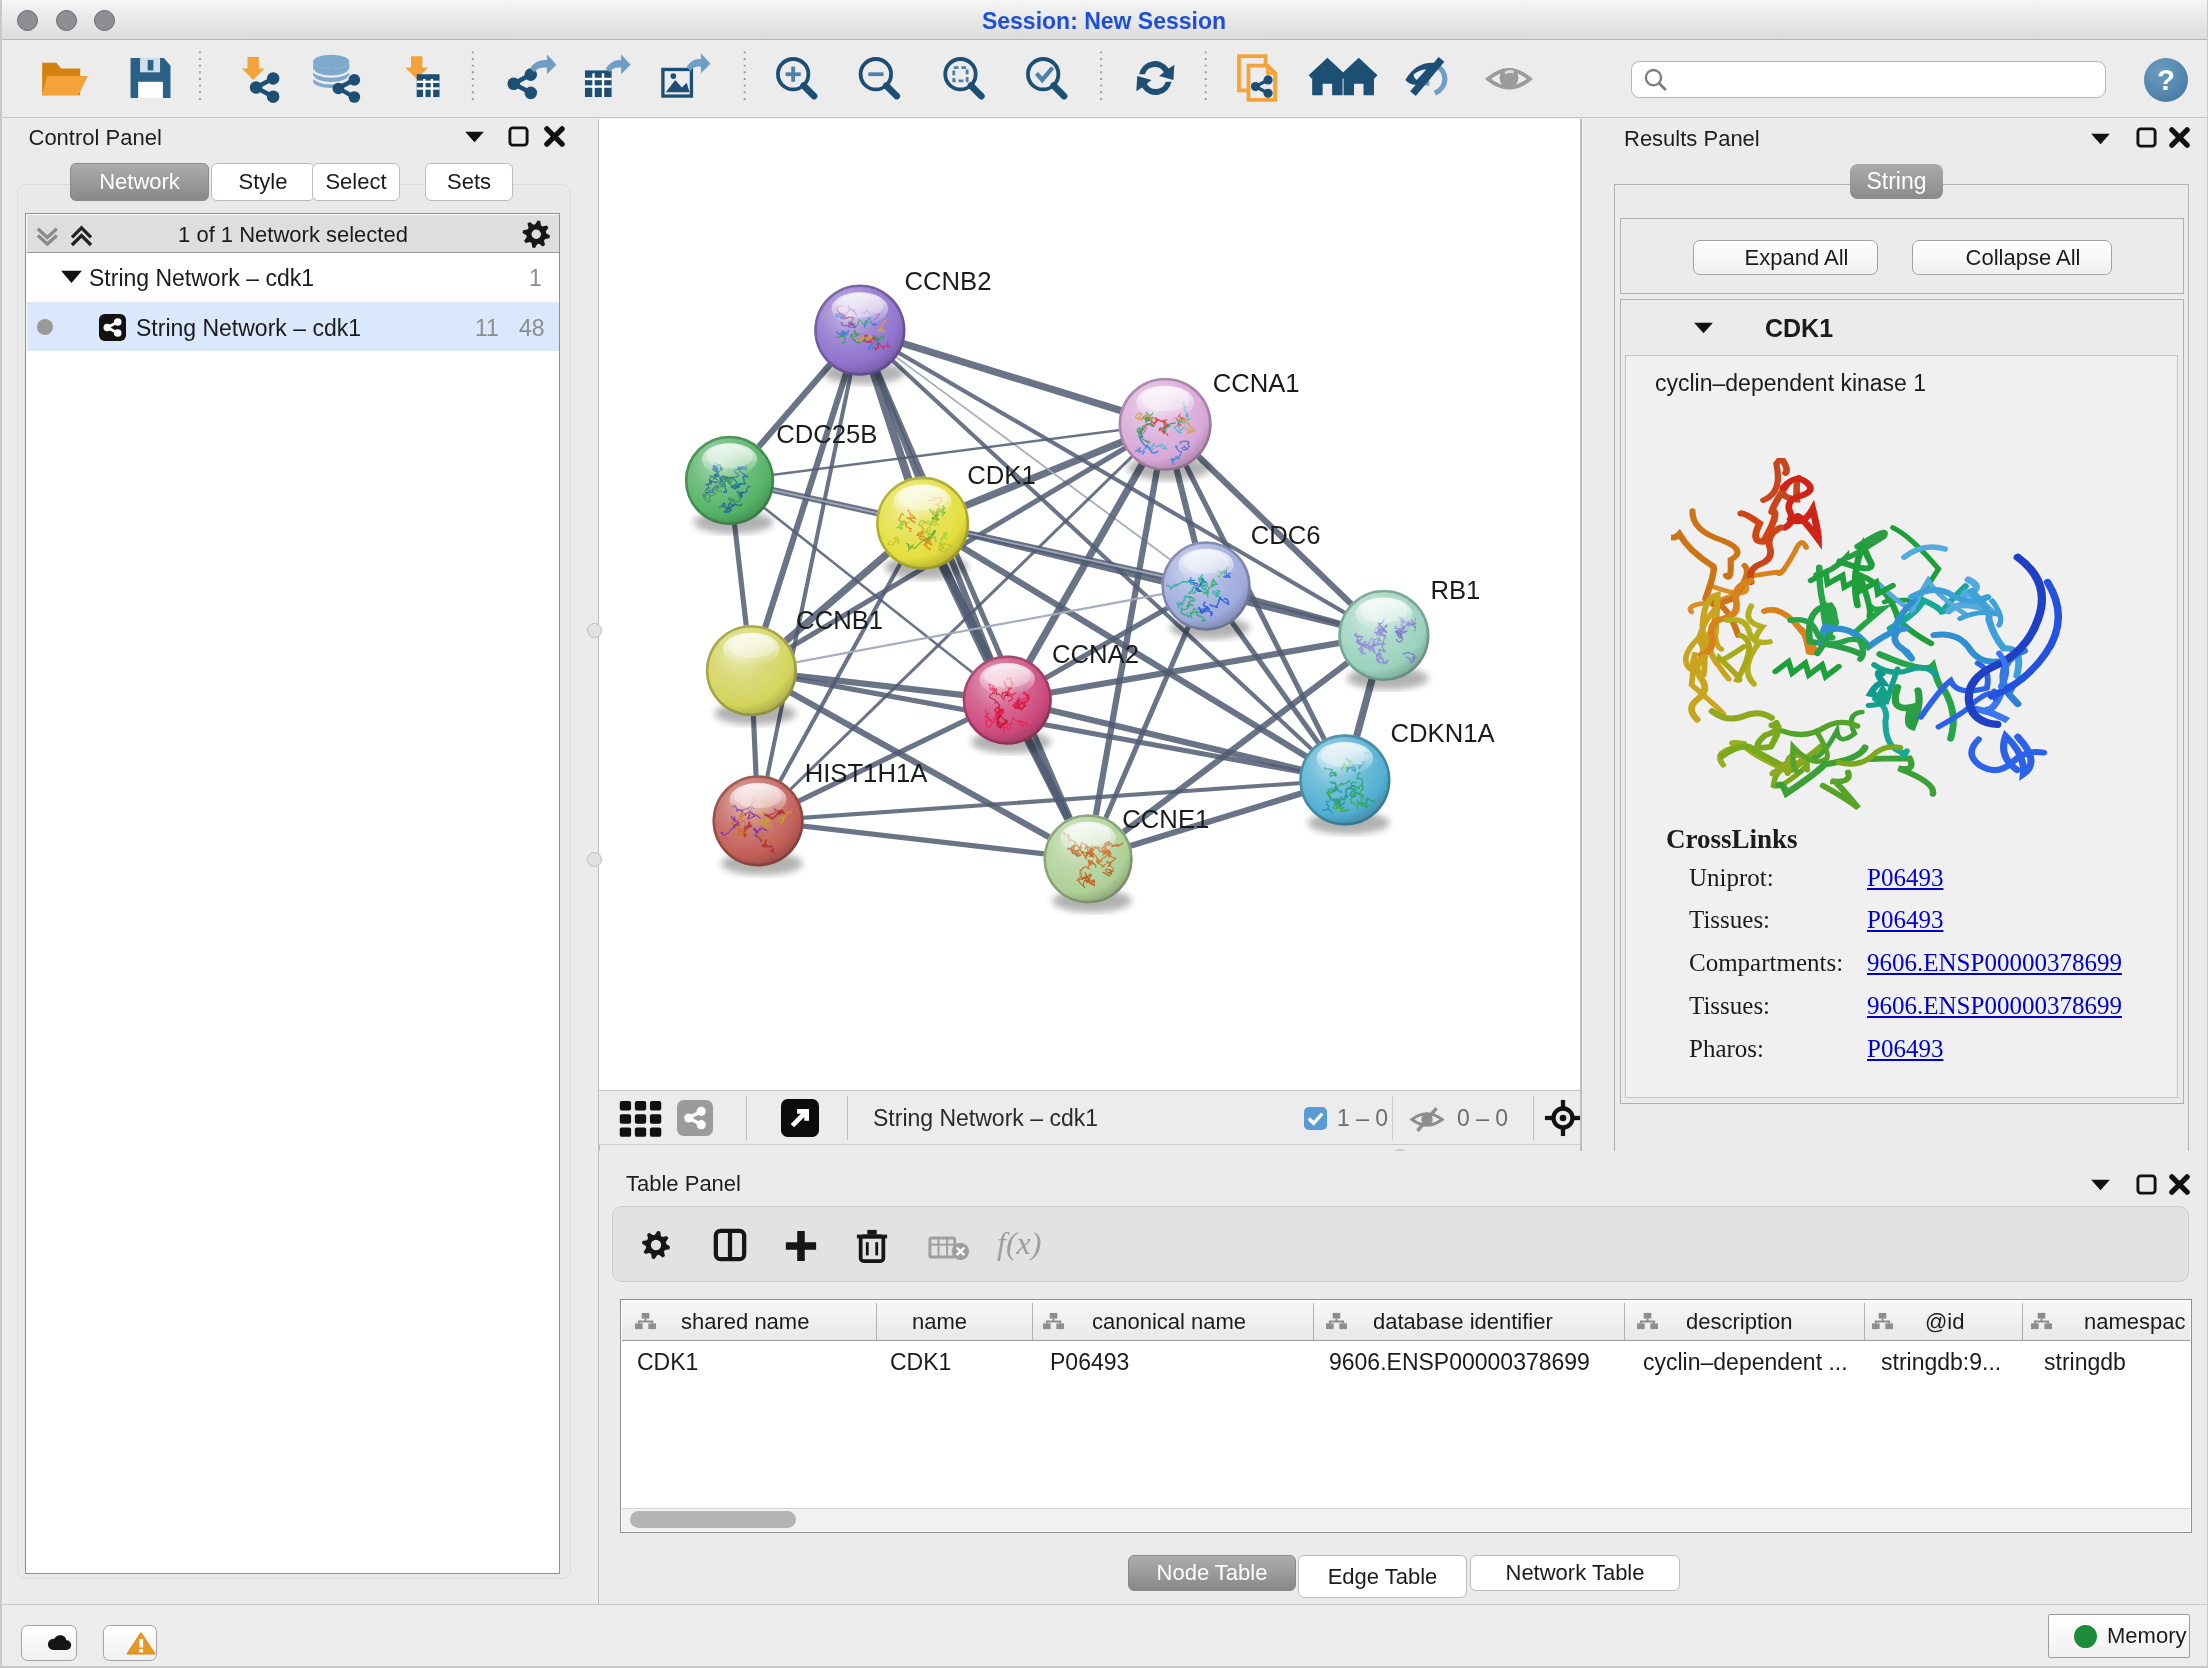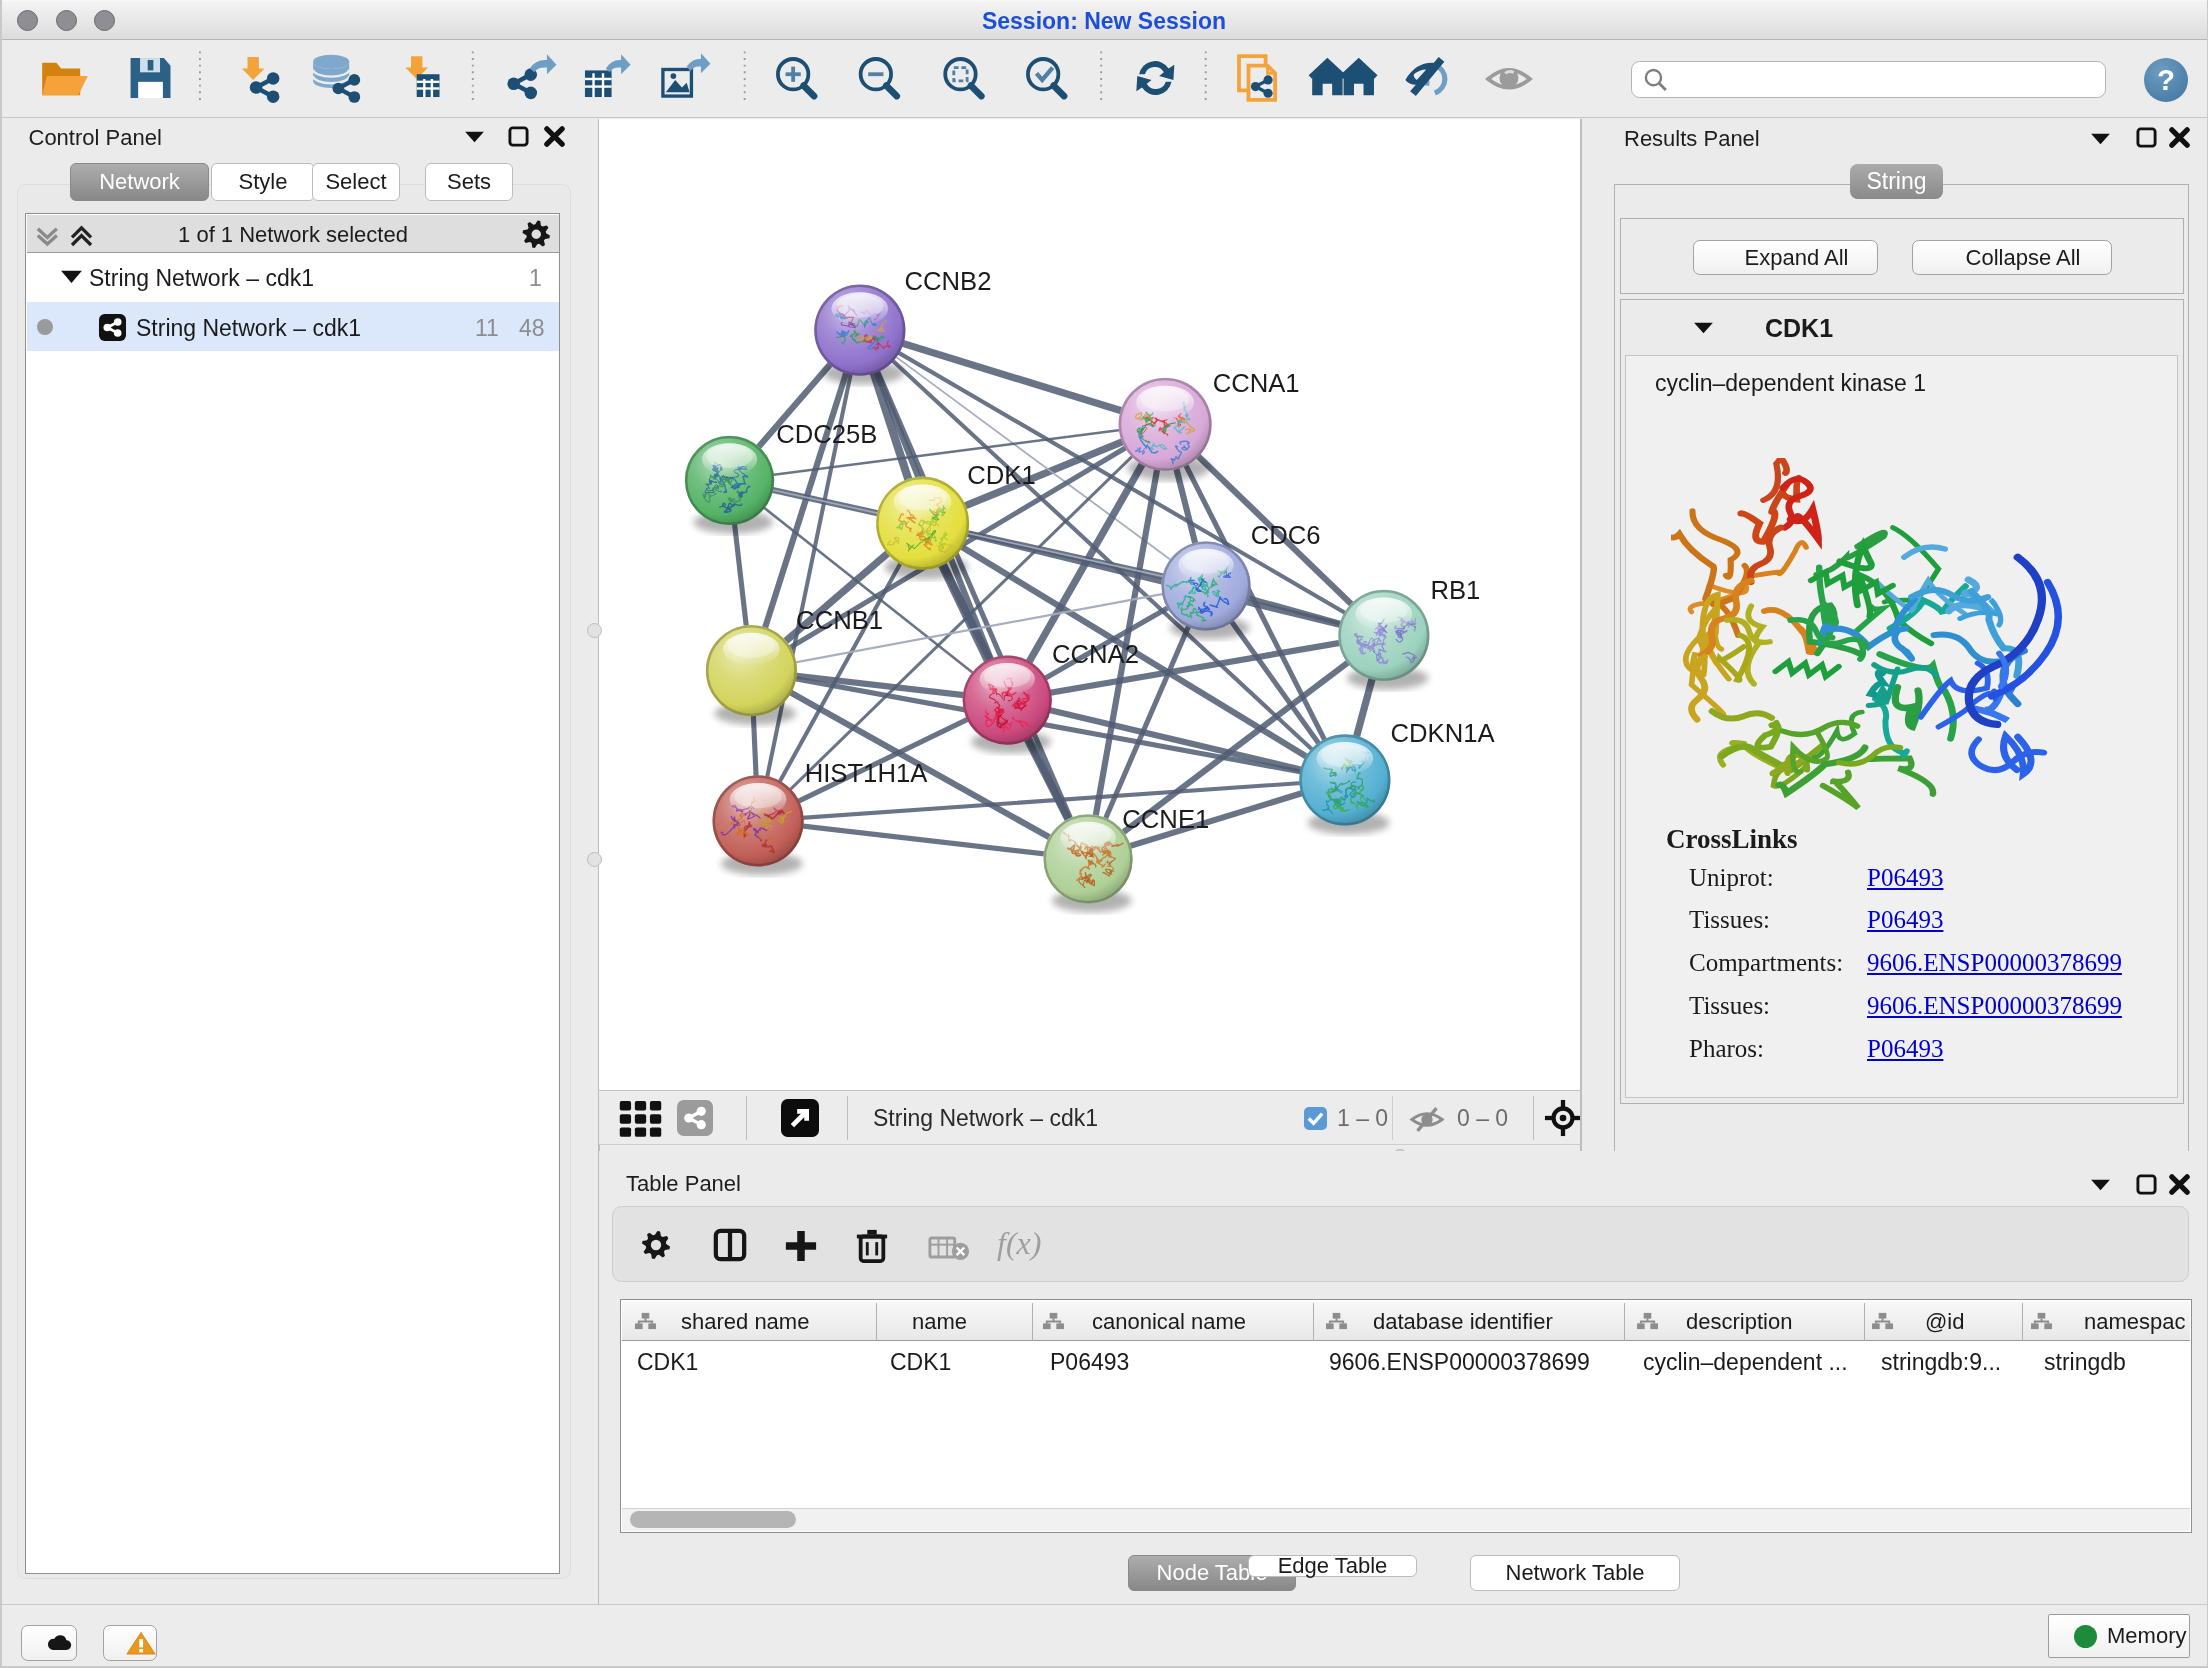--- a/index.html
+++ b/index.html
@@ -923,21 +923,21 @@
 <div class="abs" style="left:637px;top:1349px;font-size:23px">CDK1</div>
 <div class="abs" style="left:890px;top:1349px;font-size:23px">CDK1</div>
 <div class="abs" style="left:1050px;top:1349px;font-size:23px">P06493</div>
 <div class="abs" style="left:1329px;top:1349px;font-size:23px">9606.ENSP00000378699</div>
 <div class="abs" style="left:1643px;top:1349px;font-size:23px">cyclin–dependent ...</div>
 <div class="abs" style="left:1881px;top:1349px;font-size:23px">stringdb:9...</div>
 <div class="abs" style="left:2044px;top:1349px;font-size:23px">stringdb</div>
 <div class="abs" style="left:622px;top:1508px;width:1568px;height:23px;background:#f1f1f1;border-top:1px solid #d2d2d2"></div>
 <div class="abs" style="left:630px;top:1511px;width:166px;height:17px;background:#b5b5b5;border-radius:8.6px"></div>
 <div class="tab sel" style="left:1128px;top:1555px;width:168px;height:36px">Node Table</div>
-<div class="tab" style="left:1248px;top:1555px;width:169px;height:22px">Edge Table</div>
+<div class="tab" style="left:1298px;top:1555px;width:169px;height:43px">Edge Table</div>
 <div class="tab" style="left:1470px;top:1555px;width:210px;height:36px">Network Table</div>
 <div class="abs" style="left:0;top:1604px;width:2208px;height:65px;background:#ececec;border-top:1px solid #c9c9c9"></div>
 <div class="btn" style="left:21px;top:1625px;width:56px;height:36px">
     <svg width="38" height="27" viewBox="0 0 40 28" style="">
       <path d="M 11 22 a 6 6 0 1 1 2 -14 a 8 8 0 0 1 15 2 a 5.5 5.5 0 0 1 0 12 Z" fill="#161616"></path>
     </svg>
   </div>
 <div class="btn" style="left:103px;top:1625px;width:54px;height:36px">
     <svg width="34" height="28.5" viewBox="0 0 36 30" style="">
       <path d="M 18 2 L 35 28 L 1 28 Z" fill="#e89820" stroke="#d4820f" stroke-width="1" stroke-linejoin="round"></path>

